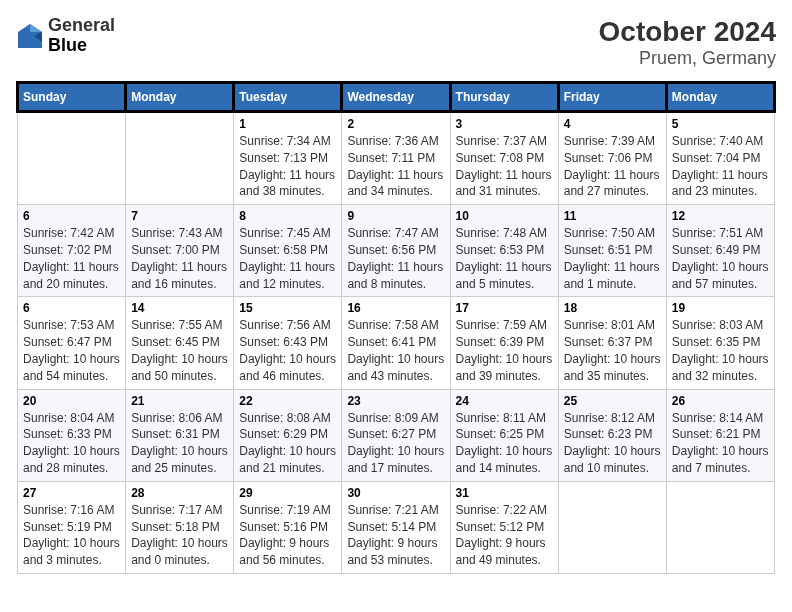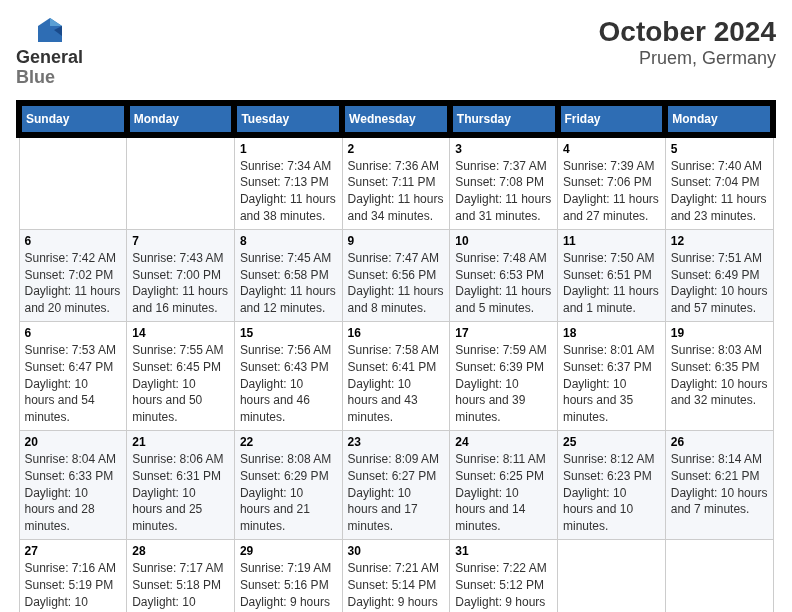--- a/index.html
+++ b/index.html
@@ -13,29 +13,28 @@
     .header {
       display: flex;
       justify-content: space-between;
       align-items: flex-start;
       margin-bottom: 12px;
     }
     .logo {
       display: flex;
       align-items: center;
       gap: 4px;
-      flex-direction: column;
     }
     .logo-text {
       font-size: 18px;
       font-weight: bold;
       line-height: 1.1;
     }
     .logo-text .general { display: block; color: #333; }
-    .logo-text .blue { display: block; color: #737373; }
+    .logo-text .blue { display: block; color: #000000; }
     .logo-icon {
       width: 28px;
       height: 28px;
     }
     .title-block {
       text-align: right;
     }
     .month-title {
       font-size: 28px;
       font-weight: bold;
@@ -50,21 +49,21 @@
       border-collapse: collapse;
       font-size: 11px;
     }
     .calendar thead tr th {
       background: #2e6db4;
       color: #fff;
       padding: 6px 4px;
       text-align: left;
       font-size: 12px;
       font-weight: bold;
-      border: 6px solid #000000;
+      border: 3px solid #000000;
     }
     .calendar tbody tr td {
       border: 1px solid #ccc;
       vertical-align: top;
       padding: 4px 5px;
       width: calc(100% / 7);
       min-height: 80px;
       background: #fff;
     }
     .calendar tbody tr:nth-child(even) td {

